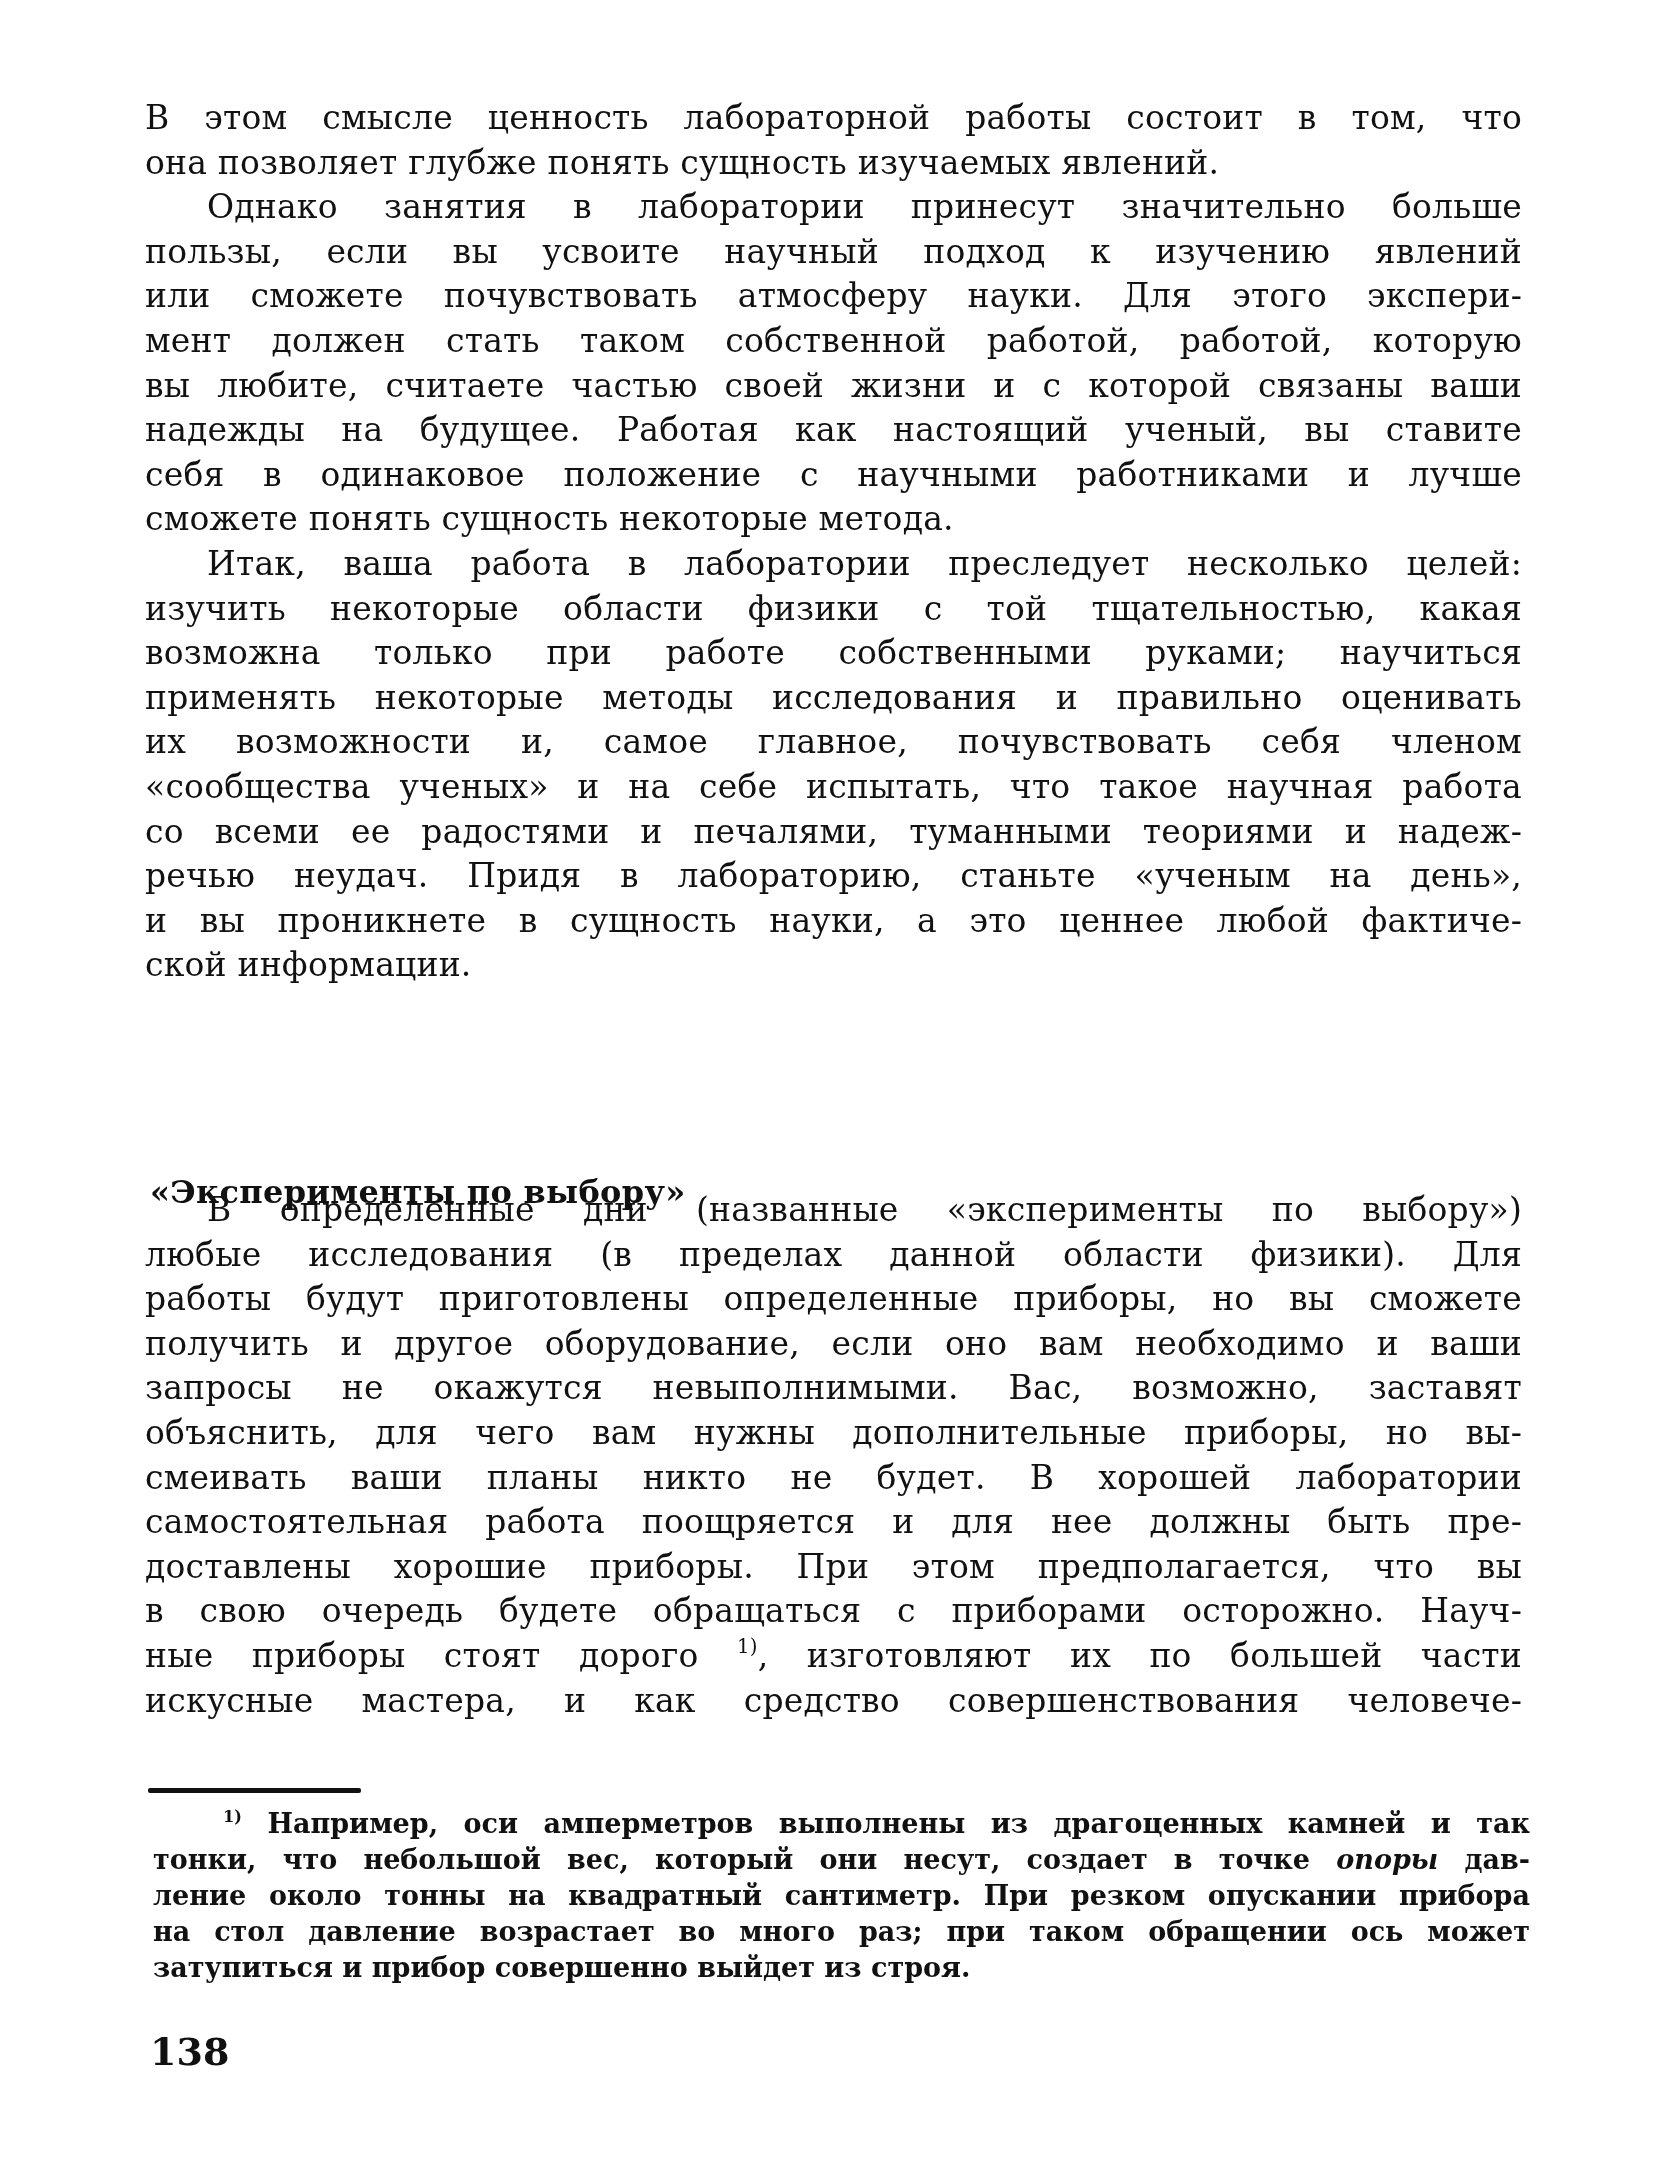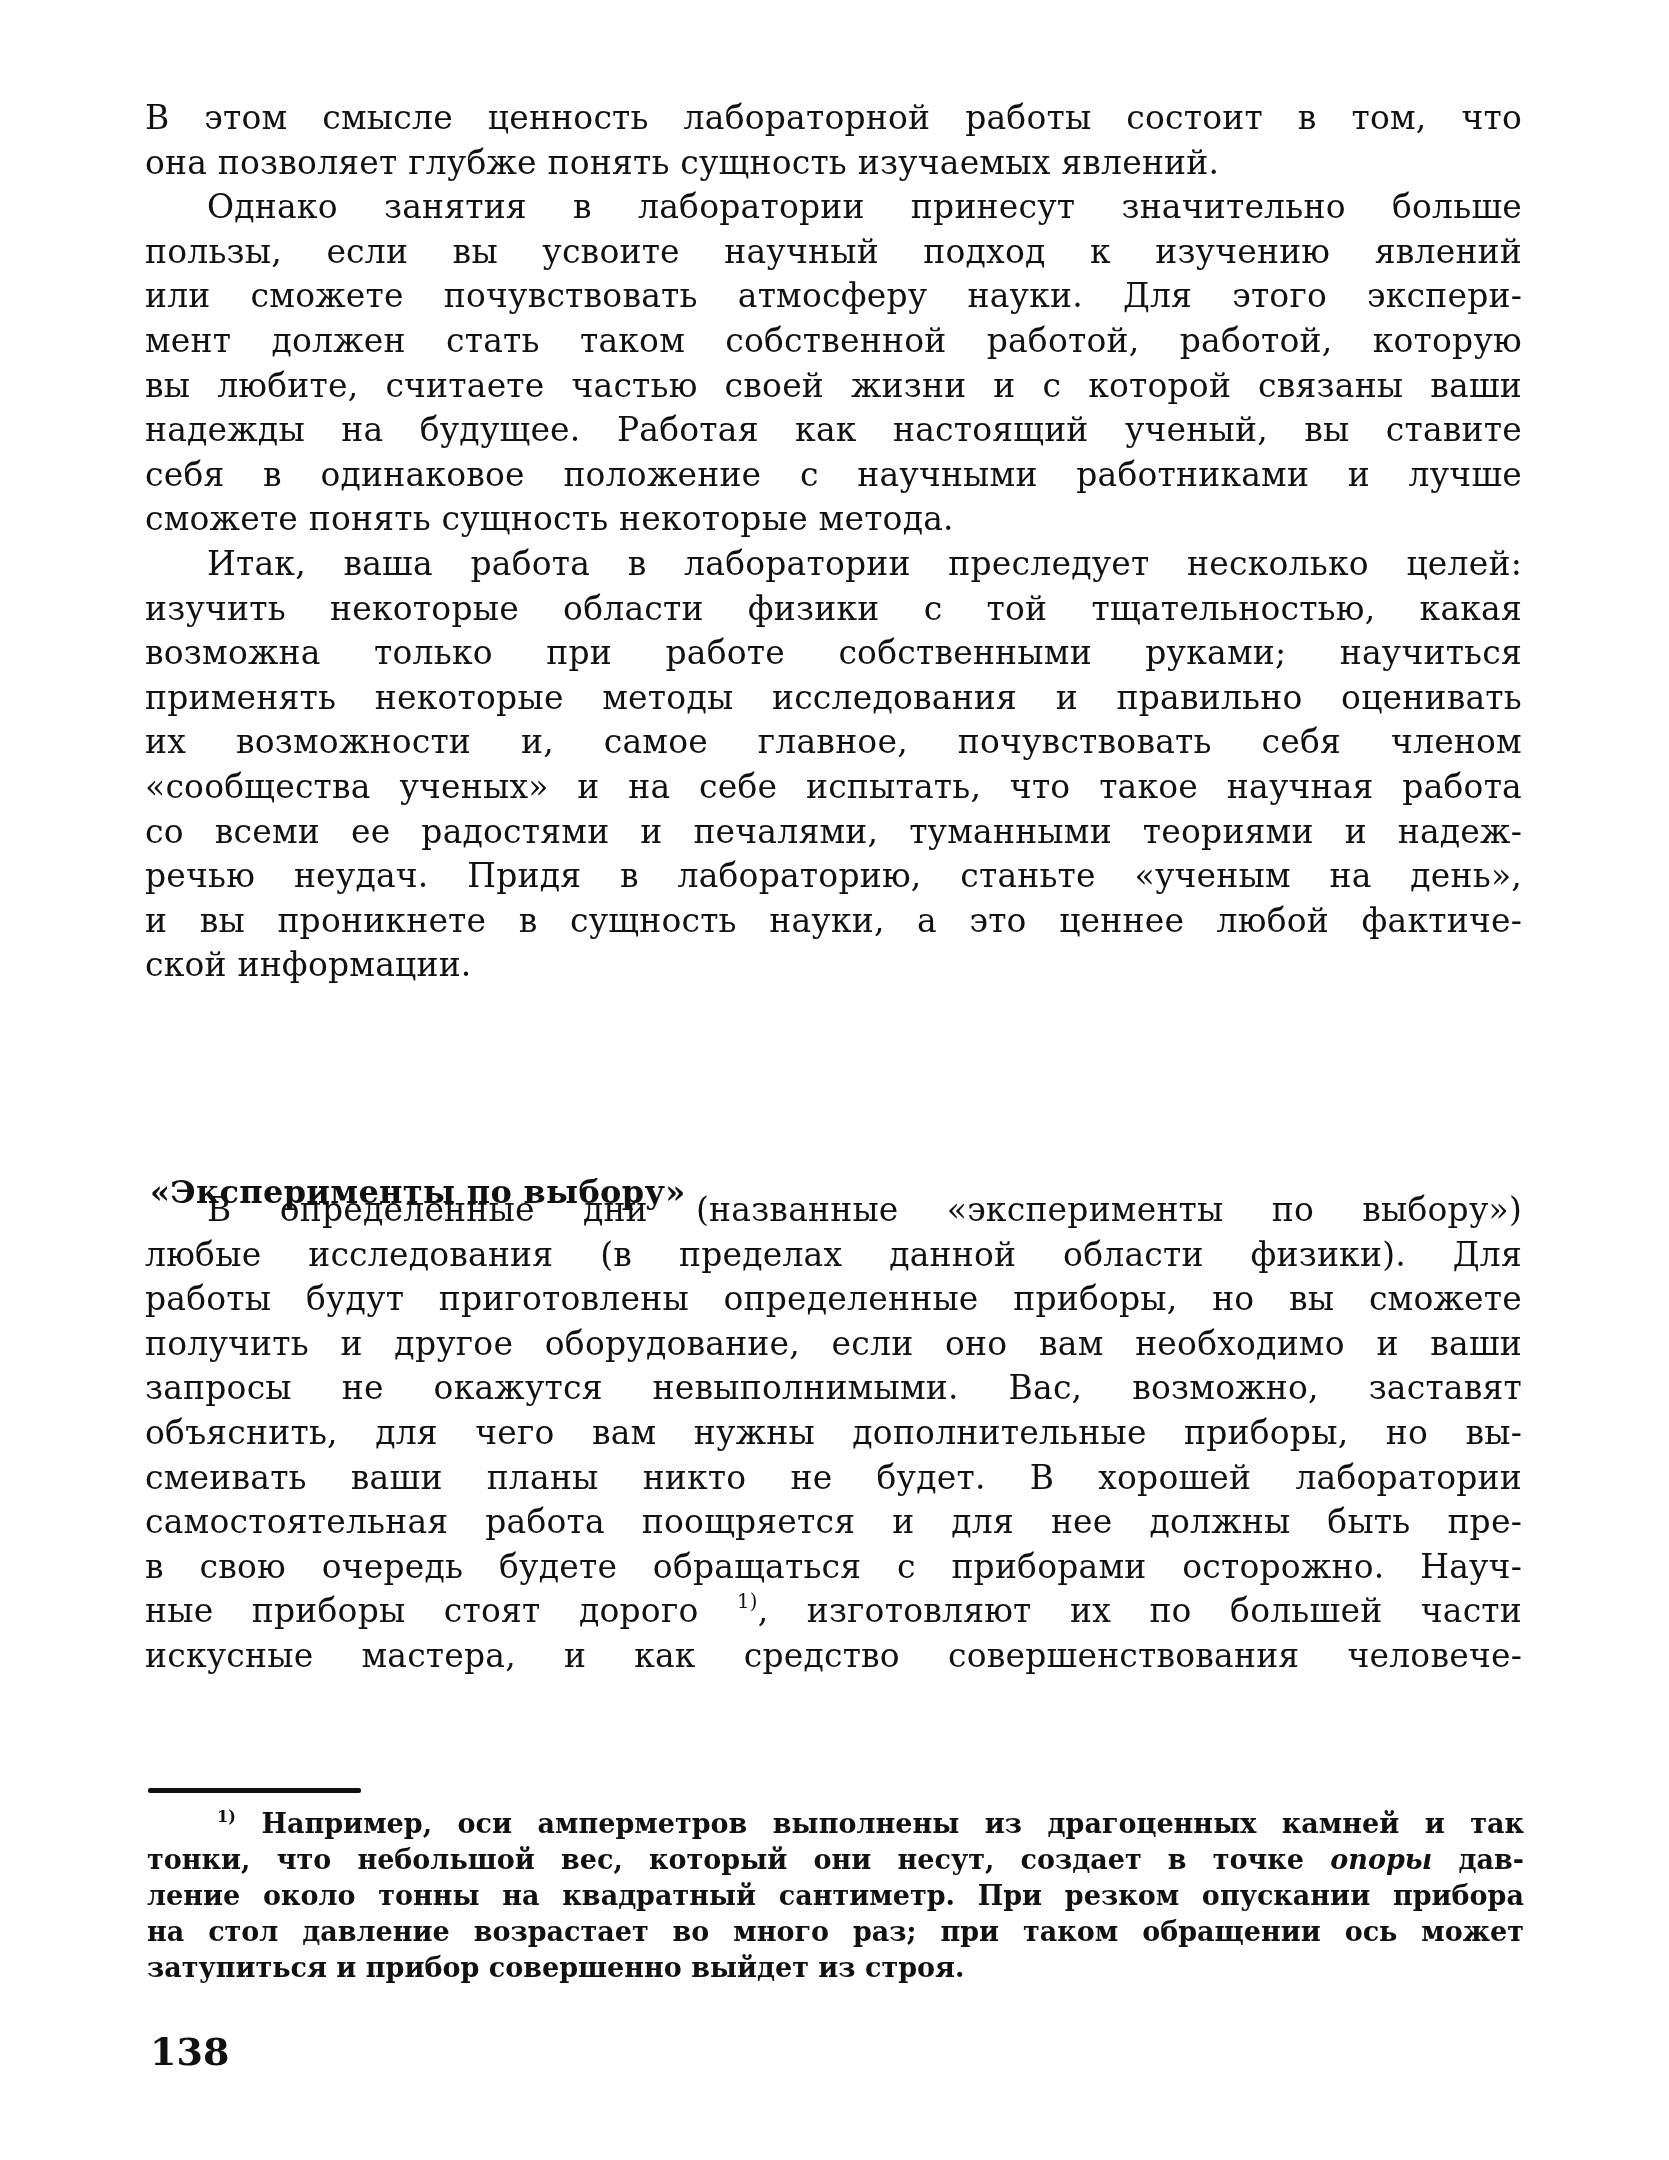--- a/index.html
+++ b/index.html
@@ -57,21 +57,21 @@
     position: absolute;
     left: 148px;
     top: 1788px;
     width: 213px;
     height: 5px;
     background: #111111;
     border-radius: 2px;
   }
   .footnotes {
     position: absolute;
-    left: 147px;
+    left: 153px;
     top: 1806px;
     width: 1377px;
   }
   .fline {
     display: block;
     height: 36px;
     line-height: 36px;
     font-size: 27px;
     font-weight: bold;
     white-space: nowrap;
@@ -131,20 +131,21 @@
 
 <div class="section2">
   <span class="line indent">В определенные дни (названные «эксперименты по выбору»)</span>
   <span class="line">любые исследования (в пределах данной области физики). Для</span>
   <span class="line">работы будут приготовлены определенные приборы, но вы сможете</span>
   <span class="line">получить и другое оборудование, если оно вам необходимо и ваши</span>
   <span class="line">запросы не окажутся невыполнимыми. Вас, возможно, заставят</span>
   <span class="line">объяснить, для чего вам нужны дополнительные приборы, но вы-</span>
   <span class="line">смеивать ваши планы никто не будет. В хорошей лаборатории</span>
   <span class="line">самостоятельная работа поощряется и для нее должны быть пре-</span>
+  <span class="line">доставлены хорошие приборы. При этом предполагается, что вы</span>
   <span class="line">в свою очередь будете обращаться с приборами осторожно. Науч-</span>
   <span class="line"><span>ные приборы стоят дорого</span>&nbsp;<sup>1)</sup><span>, изготовляют их по большей части</span></span>
   <span class="line">искусные мастера, и как средство совершенствования человече-</span>
 </div>
 
 <div class="footnote-rule"></div>
 
 <div class="footnotes">
   <span class="fline indent"><sup>1)</sup>&nbsp;<span>Например, оси амперметров выполнены из драгоценных камней и так</span></span>
   <span class="fline"><span>тонки, что небольшой вес, который они несут, создает в точке </span><em>опоры</em><span> дав-</span></span>

